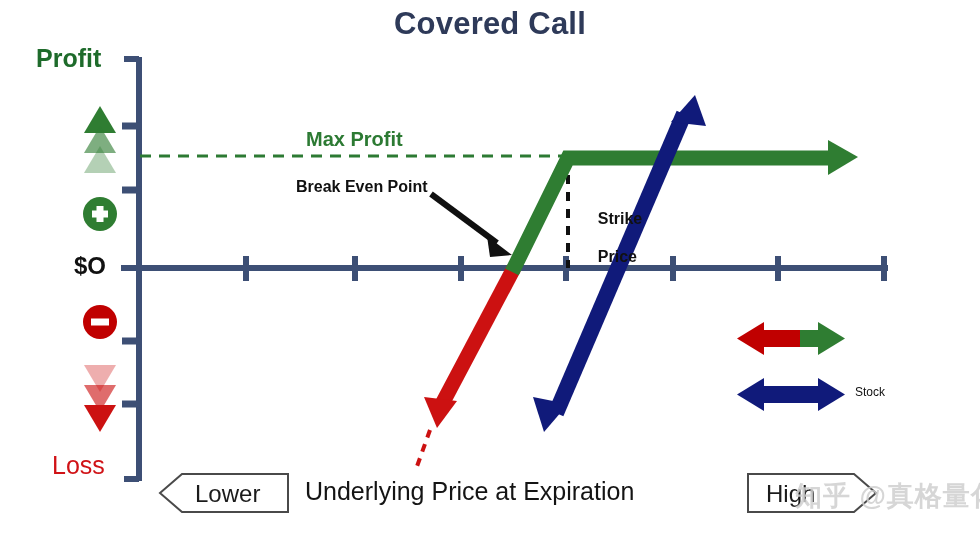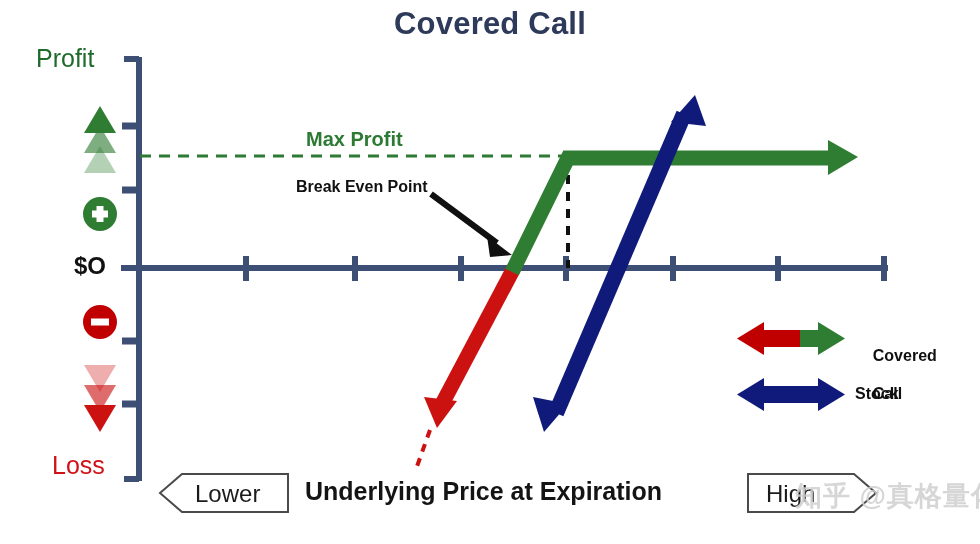--- a/index.html
+++ b/index.html
@@ -11,51 +11,51 @@
   #stage{position:absolute;inset:0;width:980px;height:408px;}
   svg.layer{position:absolute;left:0;top:0;width:980px;height:544px;}
 
   .txt{position:absolute;white-space:pre;}
 
   #title{
     left:0;top:6px;width:980px;text-align:center;
     font-size:31px;font-weight:bold;color:#2e3a59;letter-spacing:.2px;
   }
   #profit-label{
-    left:36px;top:44px;font-size:25px;font-weight:normal;color:#1e6b2b;
+    left:36px;top:44px;font-size:25px;font-weight:bold;color:#1e6b2b;
   }
   #loss-label{
     left:52px;top:451px;font-size:25px;font-weight:normal;color:#d01216;
   }
   #zero-label{
     left:74px;top:252px;font-size:24px;font-weight:bold;color:#111111;
   }
   #maxprofit-label{
     left:306px;top:128px;font-size:20px;font-weight:bold;color:#2c7a33;
   }
   #breakeven-label{
     left:296px;top:178px;font-size:16px;font-weight:bold;color:#101010;
   }
   #strike-label{
     left:580px;top:190px;font-size:16px;font-weight:bold;color:#111111;line-height:19px;
   }
   #xaxis-title{
-    left:305px;top:477px;font-size:25px;font-weight:bold;color:#141414;
+    left:305px;top:477px;font-size:25px;font-weight:normal;color:#141414;
   }
   #lower-text{
     left:195px;top:480px;font-size:24px;color:#1b1b1b;text-align:right;
   }
   #high-text{
     left:766px;top:480px;font-size:24px;color:#1b1b1b;text-align:right;
   }
   #legend-cc-label{
     left:855px;top:327px;font-size:16px;font-weight:bold;color:#101010;line-height:19px;
   }
   #legend-stock-label{
-    left:855px;top:385px;font-size:16px;font-weight:bold;color:#101010;
+    left:855px;top:385px;font-size:12px;font-weight:normal;color:#101010;
   }
   #watermark{
     left:795px;top:478px;font-size:27px;font-weight:bold;color:#cfcfcf;
     opacity:.85;letter-spacing:1px;
   }
 </style>
 </head>
 <body>
 
 <div id="stage">
@@ -155,29 +155,29 @@
   <div class="txt" id="profit-label">Profit</div>
 
   <div class="txt" id="loss-label">Loss</div>
 
   <div class="txt" id="zero-label">$O</div>
 
   <div class="txt" id="maxprofit-label">Max Profit</div>
 
   <div class="txt" id="breakeven-label">Break Even Point</div>
 
+  <div class="txt" id="strike-label">
+    <span>Strike</span><br>
+    <span>Price</span>
+  </div>
 
   <div class="txt" id="xaxis-title">Underlying Price at Expiration</div>
 
   <div class="txt" id="lower-text">Lower</div>
 
   <div class="txt" id="high-text">High</div>
 
-  <div class="txt" id="legend-cc-label">
-    <span>Covered</span><br>
-    <span>Call</span>
-  </div>
 
   <div class="txt" id="legend-stock-label">Stock</div>
 
   <div class="txt" id="watermark">知乎 @真格量化</div>
 
 </div>
 
 </body></html>

